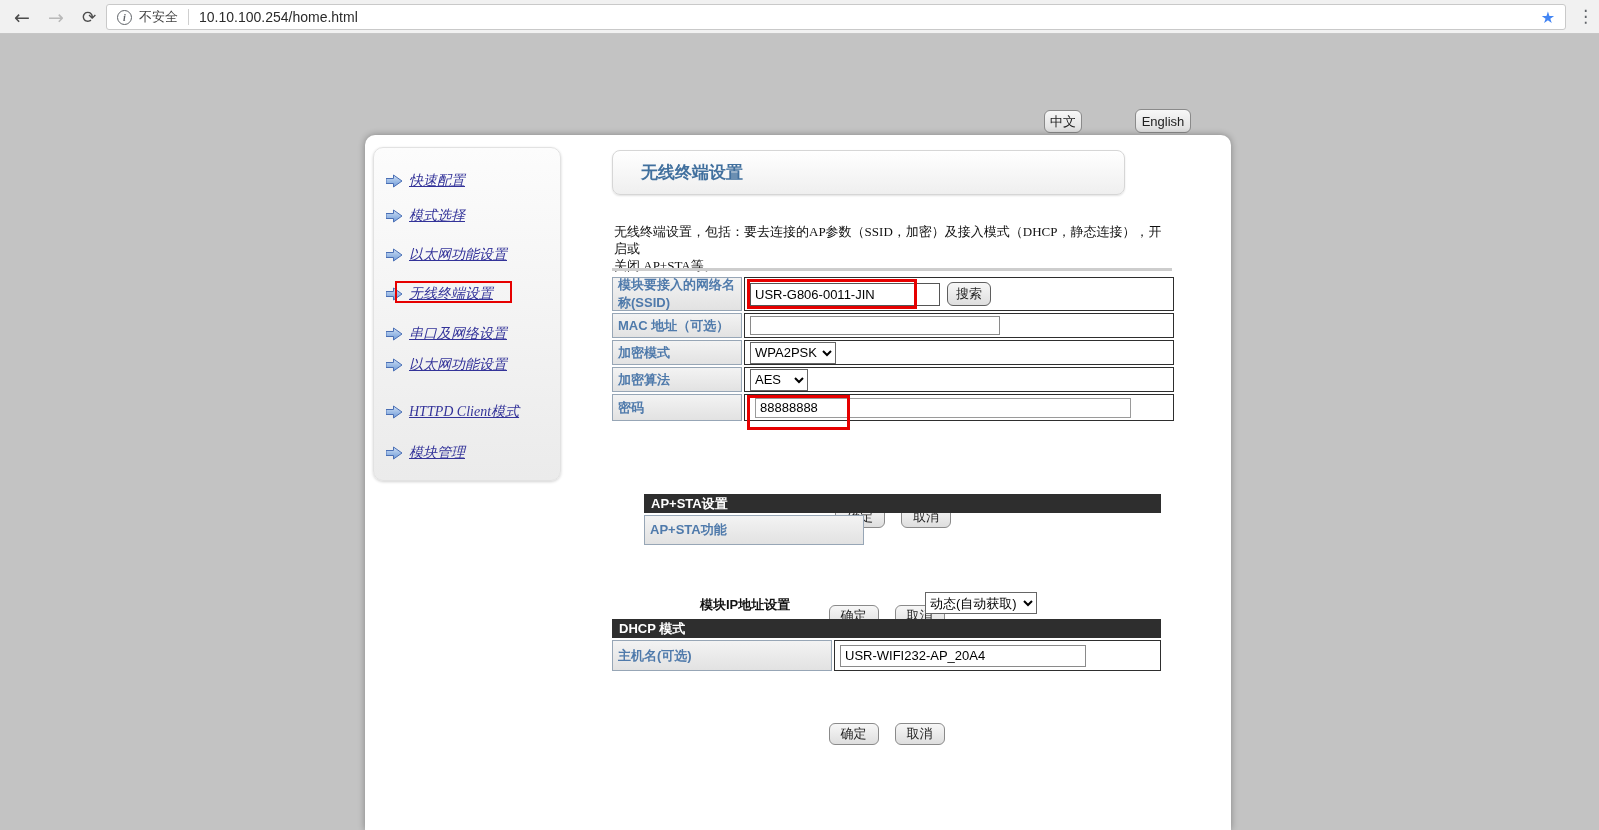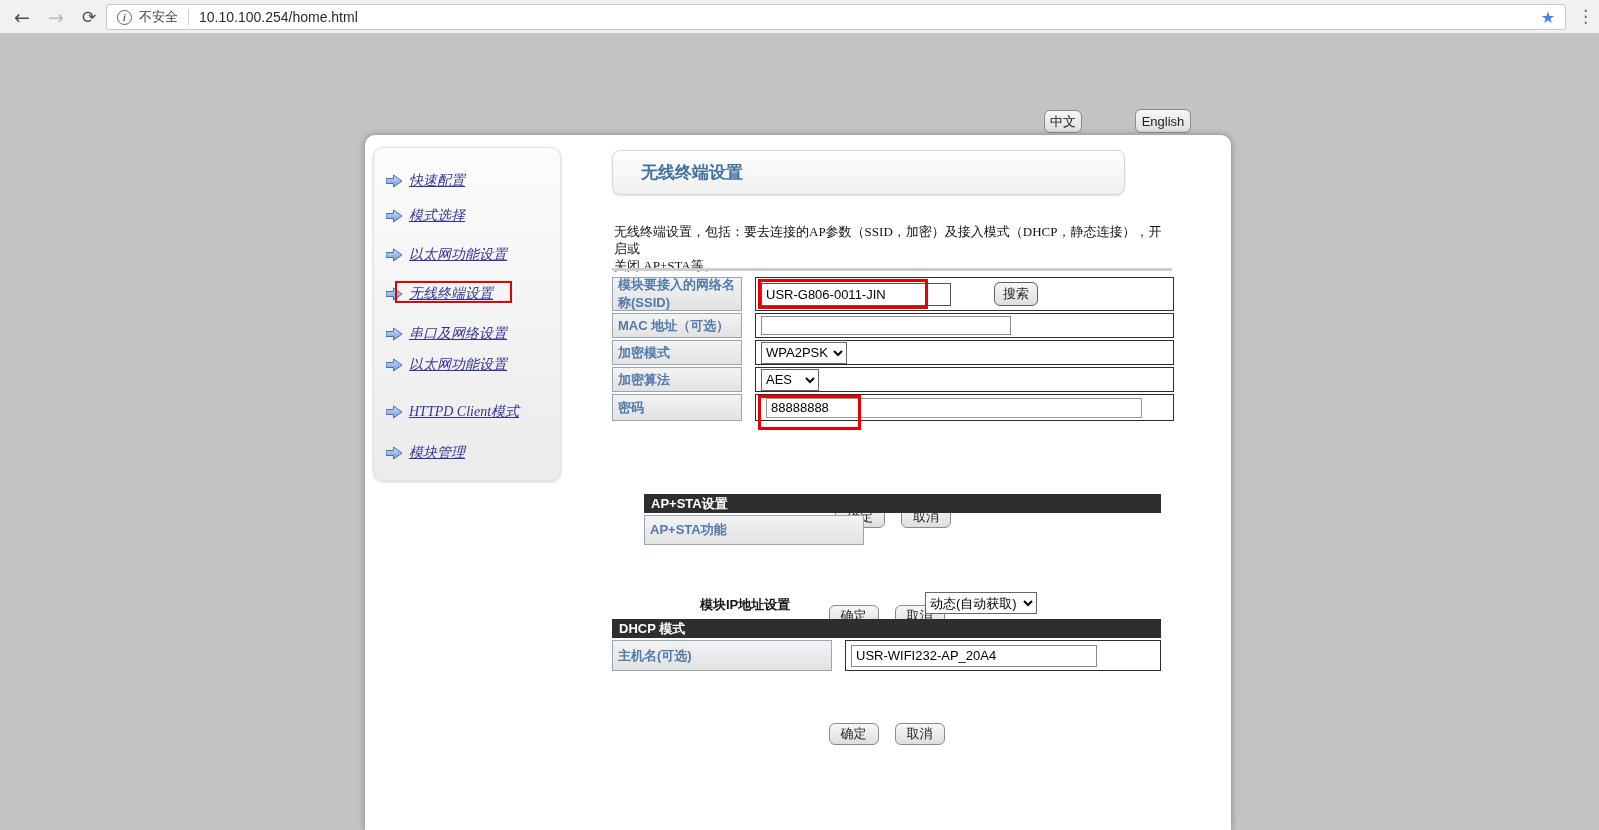--- a/index.html
+++ b/index.html
@@ -41,21 +41,21 @@
   .title-box { position:absolute; left:247px; top:15px; width:513px; height:45px; border:1px solid #d6d6d6; border-radius:8px; background:linear-gradient(#ffffff,#efefef); box-shadow:0 1px 2px rgba(0,0,0,0.12); }
   .title-text { font-family:"Liberation Sans",sans-serif; font-size:17px; font-weight:bold; color:#41709e; line-height:44px; padding-left:28px; }
   .descr { position:absolute; left:249px; top:88px; width:560px; font-size:13px; color:#111; line-height:17px; }
   .divider { position:absolute; left:247px; top:133px; width:560px; height:3px; background:#cdcdcd; }
 
   .tbl { position:absolute; left:247px; }
   .tbl-header { height:19px; background:#2e2e2e; color:#fff; font-family:"Liberation Sans",sans-serif; font-size:13px; font-weight:bold; line-height:19px; padding-left:7px; margin-bottom:2px; }
   .tbl-row { display:flex; margin-bottom:2px; }
   .tbl-label { width:130px; border:1px solid #97a6b6; background:linear-gradient(#f3f3f3,#e2e2e2); color:#4f7aab; font-family:"Liberation Sans",sans-serif; font-weight:bold; font-size:13px; display:flex; align-items:center; padding-left:5px; flex:0 0 auto; }
   .w220 { width:220px; }
-  .tbl-value { flex:1; border:1px solid #2e2e2e; background:#fff; display:flex; align-items:center; padding:3px 5px; position:relative; margin-left:13px;gap:36px; }
+  .tbl-value { flex:1; border:1px solid #2e2e2e; background:#fff; display:flex; align-items:center; padding:3px 5px; position:relative; margin-left:2px; }
   .txt { border:1px solid #8a8a8a; height:21px; font:13px "Liberation Sans",sans-serif; padding:1px 4px; background:#fff; }
   .sel { font:13px "Liberation Sans",sans-serif; border:1px solid #666; background:#fff; height:22px; }
   .btn-row { position:absolute; text-align:center;margin-top:48px; }
   .btn-act { height:22px; padding:0 11px; margin:0 6px; }
   .search-btn { height:24px; padding:0 8px; margin-left:7px; border-color:#5f5f5f; }
 
   .red-ssid { position:absolute; left:2px; top:1px; width:170px; height:30px; border:3px solid #e60000; pointer-events:none; z-index:2; }
   .red-pwd  { position:absolute; left:2px; top:0px; width:103px; height:35px; border:3px solid #e60000; pointer-events:none; z-index:2; }
 
   .ip-row-label { position:absolute; left:335px; top:461px; font-family:"Liberation Sans",sans-serif; font-size:13px; font-weight:bold; color:#111; }

